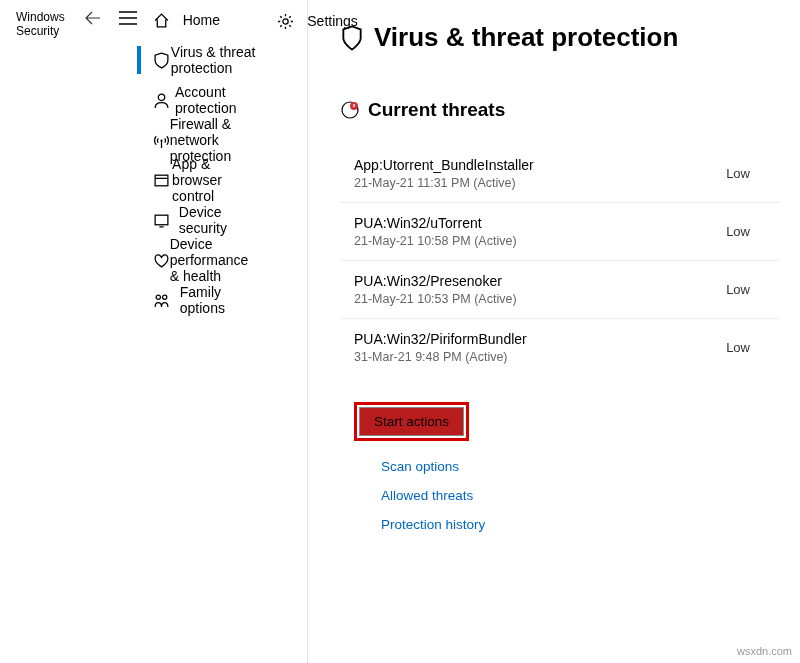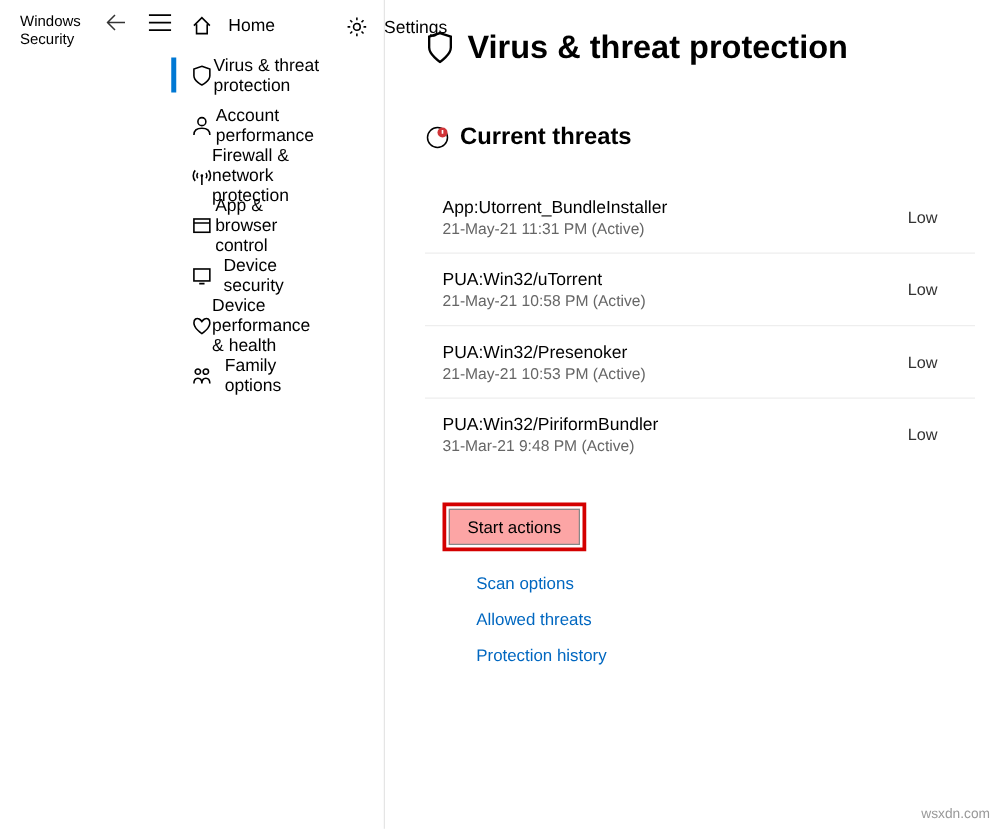--- a/index.html
+++ b/index.html
@@ -26,21 +26,21 @@
 .section-sub { font-size: 14px; color: #555; margin-top: 6px; }
 .threat-list { margin-top: 24px; }
 .threat { display: flex; align-items: center; justify-content: space-between; padding: 12px 30px 12px 14px; }
 .threat + .threat { border-top: 1px solid #eee; }
 .threat-left { }
 .threat-name { font-size: 14px; color: #000; }
 .threat-meta { font-size: 12.5px; color: #666; margin-top: 3px; }
 .threat-sev { font-size: 13px; color: #333; }
 .actions { margin-top: 26px; padding-left: 14px; }
 .start-actions-wrap { display: inline-block; border: 3px solid #d40000; padding: 2px; }
-.start-actions { background: #fca5a5; border: 1px solid #888; padding: 6px 14px; font-size: 13.5px; color: #000; }
+.start-actions { background: #b91c1c; border: 1px solid #888; padding: 6px 14px; font-size: 13.5px; color: #000; }
 .links { margin-top: 18px; padding-left: 14px; }
 .link { display: block; font-size: 13.5px; color: #0067c0; margin-bottom: 14px; cursor: pointer; margin-left: 27px; }
 .watermark { position: absolute; right: 8px; bottom: 6px; font-size: 11px; color: #999; }
 svg { display: block; }
 </style>
 </head>
 <body>
 
 <div class="app">
   <div class="sidebar">
@@ -72,21 +72,21 @@
           </span>
         <span>Virus &amp; threat protection</span>
       </li>
       <li class="nav-item">
         <span class="ic">
             <svg width="17" height="17" viewBox="0 0 16 16">
               <circle cx="8" cy="5" r="3" stroke="#000" stroke-width="1.2" fill="none"></circle>
               <path d="M2 15 C2 11 5 10 8 10 C11 10 14 11 14 15" stroke="#000" stroke-width="1.2" fill="none"></path>
             </svg>
           </span>
-        <span>Account performance</span>
+        <span>Account protection</span>
       </li>
       <li class="nav-item">
         <span class="ic">
             <svg width="17" height="17" viewBox="0 0 16 16">
               <path d="M3 4 C1 6 1 10 3 12 M5 6 C4 7 4 9 5 10 M13 4 C15 6 15 10 13 12 M11 6 C12 7 12 9 11 10 M8 8 V15" stroke="#000" stroke-width="1.2" fill="none"></path>
               <circle cx="8" cy="8" r="1" fill="#000"></circle>
             </svg>
           </span>
         <span>Firewall &amp; network protection</span>
       </li>

